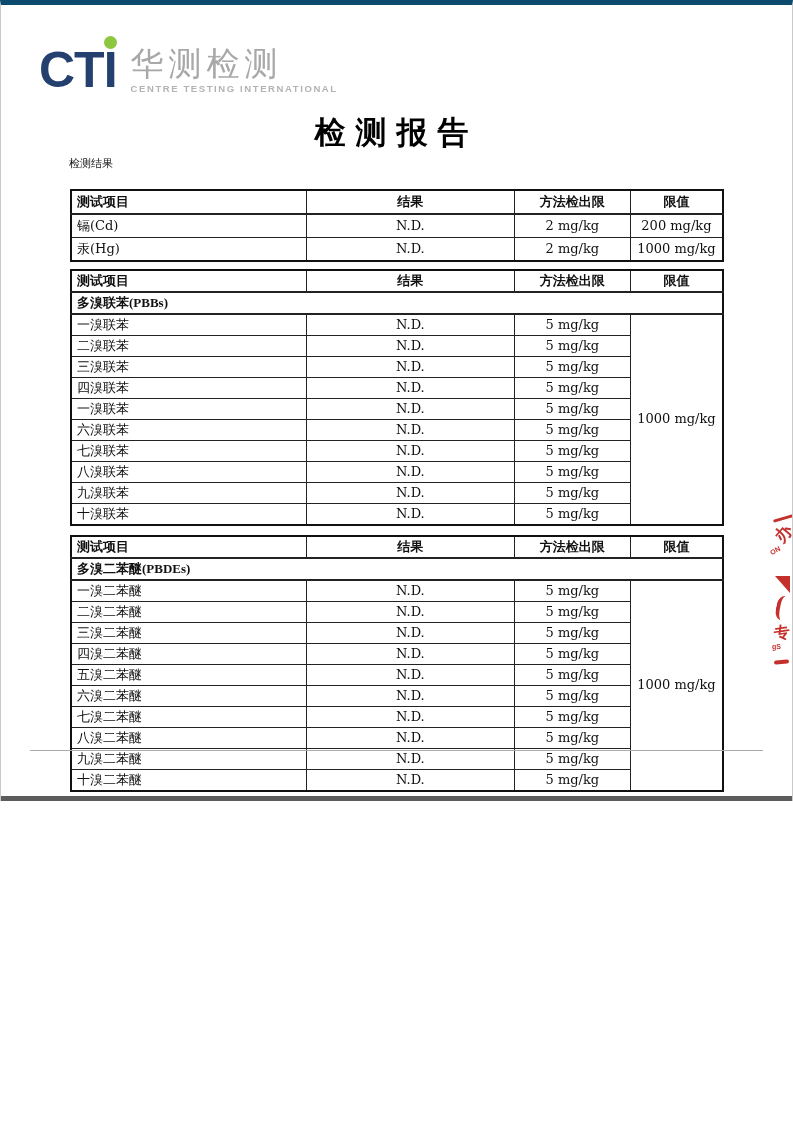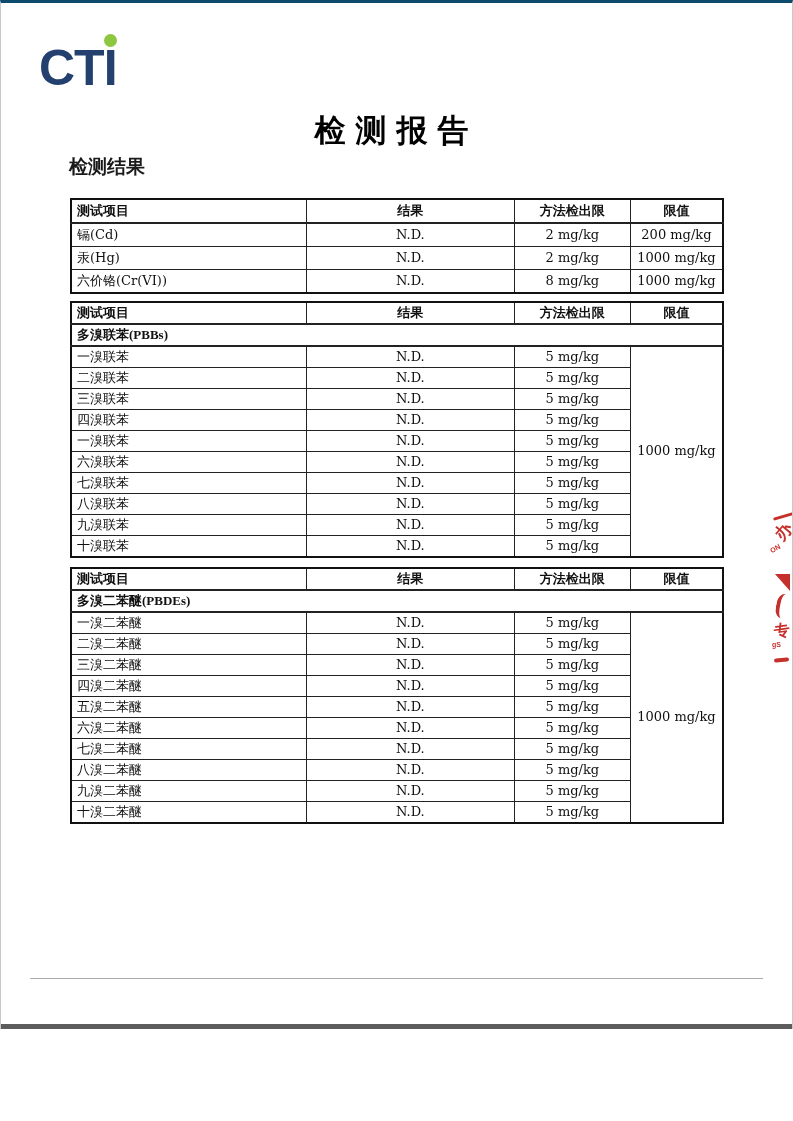--- a/index.html
+++ b/index.html
@@ -1,21 +1,21 @@
 <!DOCTYPE html>
 <html style="--navy: #24406e; --green: #8dc63f; --logo-gray: #a8a8a8; --stamp-red: #c5302c;"><head>
 <meta charset="utf-8">
 <style>
   html,body{margin:0;padding:0;background:#fff;}
   .page{
     position:relative;
-    width:793px;height:1029px;
+    width:793px;height:801px;
     background:#fff;
     border-left:1px solid #c9c9c9;
-    border-top:3px solid #0c4a6e;
+    border-top:5px solid #0c4a6e;
     border-right:1px solid #c9c9c9;
     box-sizing:border-box;
     overflow:hidden;
     font-family:"Liberation Sans",sans-serif;
     color:#1a1a1a;
   }
   
   .logo-row{display:flex;align-items:flex-start;margin:20px 0 0 38px;height:80px;}
   .cti-wrap{position:relative;margin-top:20px;}
   .cti-text{
@@ -32,21 +32,21 @@
     letter-spacing:1.6px;color:#b3b3b3;}
   
   .doc-title{margin-top:6px;text-align:center;font-family:"DejaVu Serif",serif;
     font-weight:bold;font-size:31px;line-height:42px;letter-spacing:10px;color:#000000;}
   .meta-row{display:flex;justify-content:space-between;align-items:baseline;
     margin:20px 70px 0 68px;}
   .report-no-label{font-weight:bold;font-size:13.5px;}
   .report-no-value{font-family:"DejaVu Serif",serif;font-size:13.5px;margin-left:28px;
     letter-spacing:0.5px;}
   .page-info{font-family:"DejaVu Serif",serif;font-size:13.5px;white-space:pre;}
-  .results-label{margin:3px 0 18px 68px;font-weight:bold;font-size:19px;}
+  .results-label{margin:3px 0 18px 68px;font-weight:normal;font-size:11px;}
   
   table.report-table{
     border-collapse:collapse;table-layout:fixed;
     width:654px;margin:7px 0 0 69px;
     border:2px solid #111;
     font-family:"DejaVu Serif",serif;font-size:13px;color:#111;
   }
   .report-table th,.report-table td{
     border:1px solid #222;padding:0 5px;line-height:1.1;
     overflow:hidden;white-space:nowrap;
@@ -92,20 +92,24 @@
 </head>
 <body>
 
 <div class="page">
 
   <div class="logo-row">
     <div class="cti-wrap">
       <span class="cti-text">CTI</span>
       <span class="cti-dot"></span>
     </div>
+    <div class="logo-right">
+      <div class="logo-cn">华测检测</div>
+      <div class="logo-en">CENTRE TESTING INTERNATIONAL</div>
+    </div>
   </div>
 
   <div class="doc-title">检测报告</div>
 
   <div class="results-label">检测结果</div>
 
   <table id="table-0" class="report-table">
       <colgroup>
         <col style="width: 36.1%;">
         <col style="width: 31.9%;">
@@ -124,26 +128,20 @@
         <tr>
           <td class="c-item">镉(Cd)</td>
           <td class="c-center">N.D.</td>
           <td class="c-center">2 mg/kg</td>
           <td class="c-center">200 mg/kg</td>
         </tr>
         <tr>
           <td class="c-item">汞(Hg)</td>
           <td class="c-center">N.D.</td>
           <td class="c-center">2 mg/kg</td>
-          <td class="c-center">1000 mg/kg</td>
-        </tr>
-        <tr>
-          <td class="c-item">六价铬(Cr(VI))</td>
-          <td class="c-center">N.D.</td>
-          <td class="c-center">8 mg/kg</td>
           <td class="c-center">1000 mg/kg</td>
         </tr>
       </tbody>
     </table>
   <table id="table-1" class="report-table">
       <colgroup>
         <col style="width: 36.1%;">
         <col style="width: 31.9%;">
         <col style="width: 17.8%;">
         <col style="width: 14.2%;">

